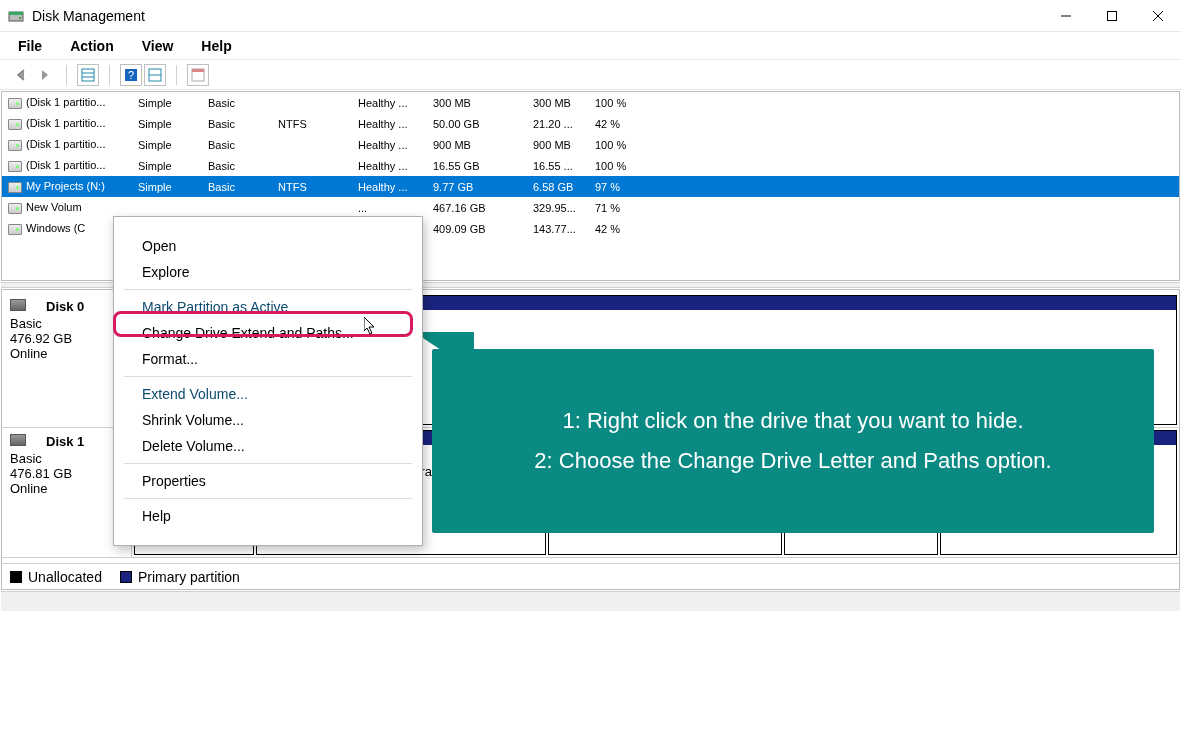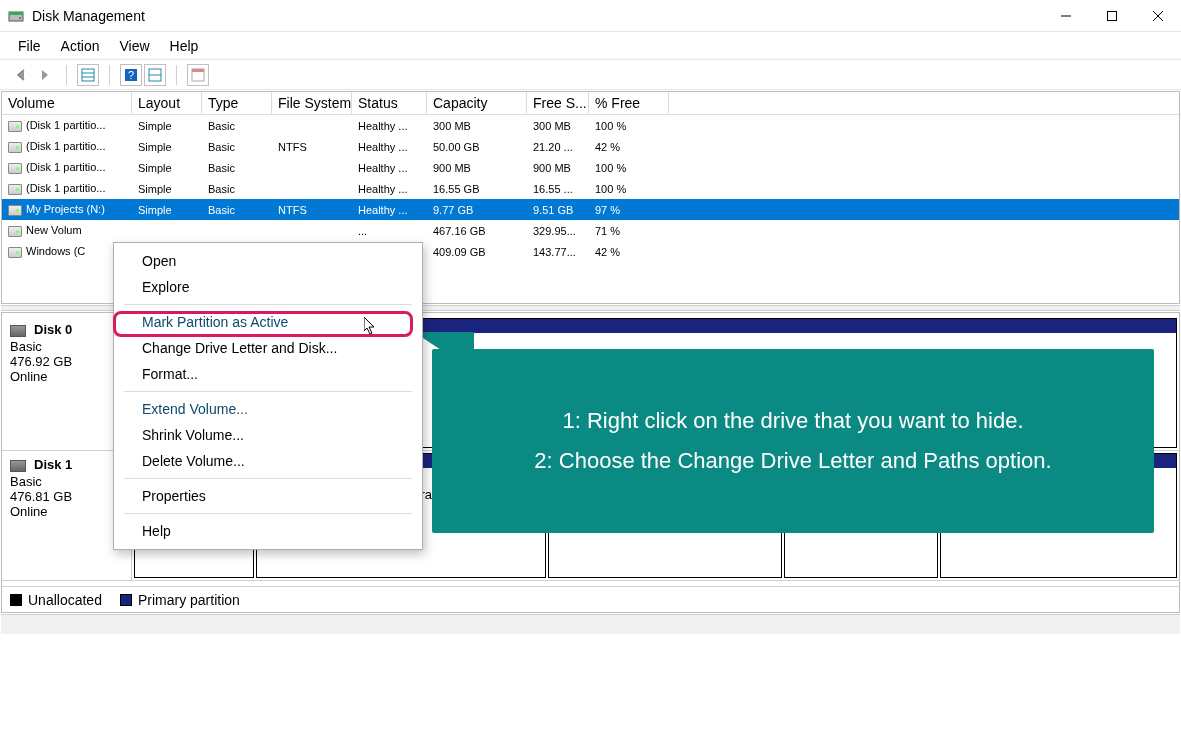--- a/index.html
+++ b/index.html
@@ -7,21 +7,21 @@
 
   
   .titlebar { height: 32px; display: flex; align-items: center; padding-left: 8px; border-bottom: 1px solid #e6e6e6; }
   .titlebar .icon { width: 16px; height: 16px; margin-right: 8px; }
   .titlebar .title { flex: 0 0 auto; font-size: 14px; }
   .titlebar .spacer { flex: 1; }
   .win-btns { display: flex; }
   .win-btn { width: 46px; height: 32px; display: flex; align-items: center; justify-content: center; }
 
   
-  .menubar { height: 28px; display: flex; align-items: center; padding-left: 8px; border-bottom: 1px solid #e6e6e6; gap: 0; }
+  .menubar { height: 28px; display: flex; align-items: center; padding-left: 8px; border-bottom: 1px solid #e6e6e6; gap: 8px; font-weight: bold; }
   .menubar .menu-item { padding: 4px 10px; font-size: 14px; }
 
   
   .toolbar { height: 30px; display: flex; align-items: center; padding-left: 6px; border-bottom: 1px solid #e6e6e6; background:#fff; gap:4px; }
   .tb-group { display:flex; align-items:center; gap:2px; padding:0 4px; }
   .tb-sep { width:1px; height:20px; background:#d0d0d0; margin:0 2px; }
   .tb-btn { width:22px; height:22px; display:flex; align-items:center; justify-content:center; border:1px solid transparent; }
   .tb-btn.outlined { border:1px solid #c0c0c0; background:#fff; }
 
   
@@ -38,38 +38,38 @@
   
   .c-vol{width:130px;} .c-lay{width:70px;} .c-typ{width:70px;} .c-fs{width:80px;} .c-stat{width:75px;} .c-cap{width:100px;} .c-free{width:62px;} .c-pct{width:80px;}
 
   
   .splitter { height:6px; background:#f0f0f0; border-top:1px solid #d0d0d0; border-bottom:1px solid #d0d0d0; margin:1px; }
 
   
   .disk-map { border:1px solid #bdbdbd; margin:1px; padding-top:3px; }
   .disk-row { display:flex; border-bottom:1px solid #d0d0d0; }
   .disk-info { width:130px; padding:6px 8px; border-right:1px solid #d0d0d0; font-size:13px; }
-  .disk-info .label { font-weight:600; margin-bottom:2px; display:flex; align-items:flex-end; gap:8px;}
+  .disk-info .label { font-weight:600; margin-bottom:2px; display:flex; align-items:flex-start; gap:20px;}
   .disk-parts { flex:1; display:flex; gap:2px; padding:2px; }
   .part { border:1px solid #000; position:relative; padding:2px 6px; font-size:13px; overflow:hidden; white-space:nowrap; }
   .part .bar { position:absolute; top:0; left:0; right:0; height:14px; background:#1a237e; }
   .part .txt { position:relative; margin-top:14px; line-height:1.3; }
   .part.hatched .bar { background: repeating-linear-gradient(45deg,#bbb 0 4px,#eee 4px 8px); border-bottom:1px solid #888; }
 
   
   .legend { height:26px; border-top:1px solid #d0d0d0; display:flex; align-items:center; gap:18px; padding:0 8px; font-size:14px; }
   .legend-item { display:flex; align-items:center; gap:6px; }
   .swatch { width:12px; height:12px; border:1px solid #000; }
   .swatch.black{ background:#000;} .swatch.navy{ background:#1a237e; }
 
   
   .statusbar { height:20px; border-top:1px solid #d0d0d0; background:#f0f0f0; margin:1px; }
 
   
-  .context-menu { position:absolute; left:113px; top:216px; width:310px; background:#fff; border:1px solid #b0b0b0; box-shadow:2px 4px 10px rgba(0,0,0,.25); padding:5px 0; z-index:50;margin-top:26px; }
+  .context-menu { position:absolute; left:113px; top:216px; width:310px; background:#fff; border:1px solid #b0b0b0; box-shadow:2px 4px 10px rgba(0,0,0,.25); padding:16px 0; z-index:50; }
   .cm-item { padding:5px 28px 5px 28px; font-size:14px; color:#000; white-space:nowrap; }
   .cm-item.disabled { color:#0c4a6e; }
   .cm-sep { height:1px; background:#dcdcdc; margin:4px 10px; }
   .cm-highlight { position:absolute; left:113px; top:311px; width:300px; height:26px; border:3px solid #d81b60; border-radius:8px; z-index:60; pointer-events:none; }
   .cursor-arrow { position:absolute; left:364px; top:317px; z-index:70; }
 
   
   .callout { position:absolute; left:432px; top:349px; width:722px; height:184px; background:#0b8a84; color:#fff; display:flex; flex-direction:column; justify-content:center; align-items:center; font-size:22px; line-height:1.45; z-index:40; border-radius:2px; }
   .callout::before { content:""; position:absolute; left:-18px; top:-17px; width:0; height:0; border-right:60px solid #0b8a84; border-top:0 solid transparent; border-bottom:40px solid transparent; }
   .callout p{ text-align:center; padding:4px 20px; }
@@ -164,31 +164,20 @@
     <div class="tb-btn outlined">
         <svg width="14" height="14">
           <rect x="1" y="1" width="12" height="12" fill="none" stroke="#aaa"></rect>
           <rect x="1" y="1" width="12" height="3" fill="#d88"></rect>
         </svg>
       </div>
   </div>
 </div>
 
 <div class="volume-list">
-  <div class="vl-header">
-    <div class="col c-vol">Volume</div>
-    <div class="col c-lay">Layout</div>
-    <div class="col c-typ">Type</div>
-    <div class="col c-fs">File System</div>
-    <div class="col c-stat">Status</div>
-    <div class="col c-cap">Capacity</div>
-    <div class="col c-free">Free S...</div>
-    <div class="col c-pct">% Free</div>
-    <div class="col" style="flex:1;border-right:none;"></div>
-  </div>
   <div class="volume-list-body" id="vl-body">
       <div class="vl-row">
         <div class="cell c-vol"><span class="drive-icon"></span>(Disk 1 partitio...</div>
         <div class="cell c-lay">Simple</div>
         <div class="cell c-typ">Basic</div>
         <div class="cell c-fs"></div>
         <div class="cell c-stat">Healthy ...</div>
         <div class="cell c-cap">300 MB</div>
         <div class="cell c-free">300 MB</div>
         <div class="cell c-pct">100 %</div>
@@ -223,21 +212,21 @@
         <div class="cell c-free">16.55 ...</div>
         <div class="cell c-pct">100 %</div>
       </div>
       <div class="vl-row selected">
         <div class="cell c-vol"><span class="drive-icon"></span>My Projects (N:)</div>
         <div class="cell c-lay">Simple</div>
         <div class="cell c-typ">Basic</div>
         <div class="cell c-fs">NTFS</div>
         <div class="cell c-stat">Healthy ...</div>
         <div class="cell c-cap">9.77 GB</div>
-        <div class="cell c-free">9.51 GB</div>
+        <div class="cell c-free">6.58 GB</div>
         <div class="cell c-pct">97 %</div>
       </div>
       <div class="vl-row">
         <div class="cell c-vol"><span class="drive-icon"></span>New Volum</div>
         <div class="cell c-lay"></div>
         <div class="cell c-typ"></div>
         <div class="cell c-fs"></div>
         <div class="cell c-stat">...</div>
         <div class="cell c-cap">467.16 GB</div>
         <div class="cell c-free">329.95...</div>
@@ -342,21 +331,21 @@
   </div>
 </div>
 
 <div class="statusbar"></div>
 
 <div class="context-menu">
   <div class="cm-item">Open</div>
   <div class="cm-item">Explore</div>
   <div class="cm-sep"></div>
   <div class="cm-item disabled">Mark Partition as Active</div>
-  <div class="cm-item">Change Drive Letter and Disk...</div>
+  <div class="cm-item">Change Drive Extend and Paths...</div>
   <div class="cm-item">Format...</div>
   <div class="cm-sep"></div>
   <div class="cm-item disabled">Extend Volume...</div>
   <div class="cm-item">Shrink Volume...</div>
   <div class="cm-item">Delete Volume...</div>
   <div class="cm-sep"></div>
   <div class="cm-item">Properties</div>
   <div class="cm-sep"></div>
   <div class="cm-item">Help</div>
 </div>

